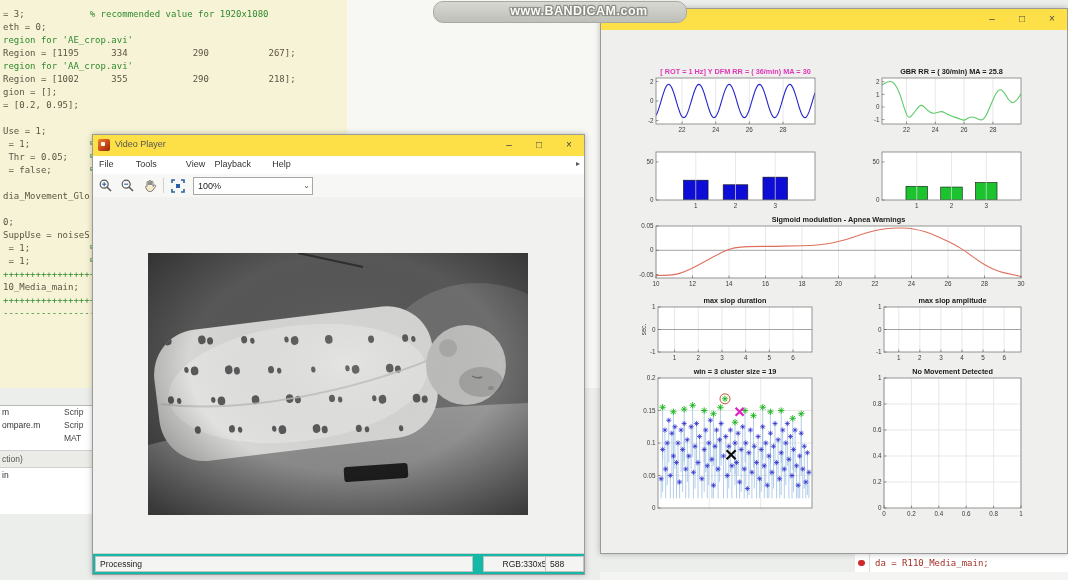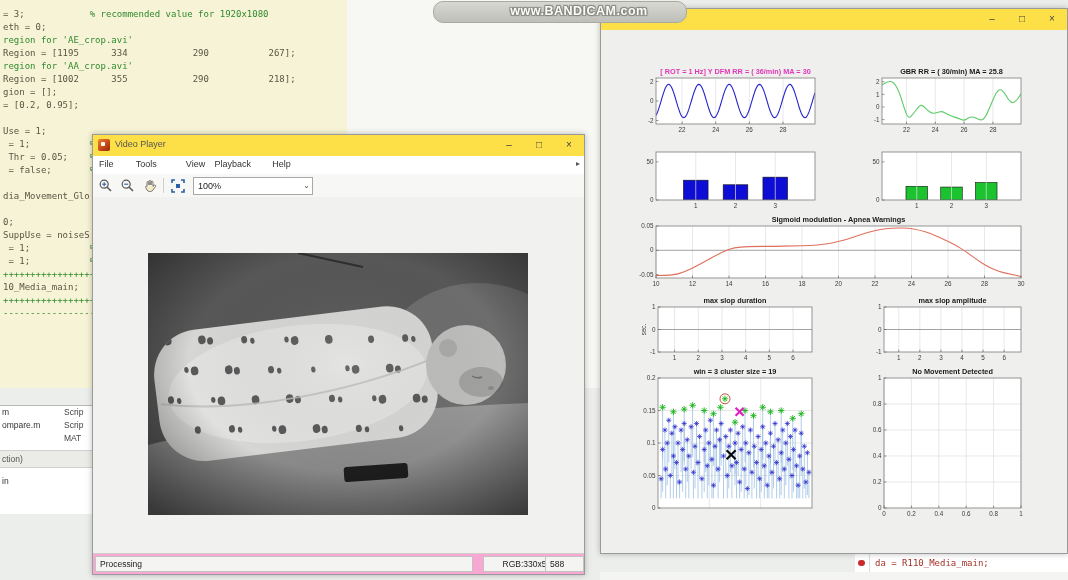--- a/index.html
+++ b/index.html
@@ -16,21 +16,21 @@
   .cm{color:#2f8a2f;}
 
   
   #file-panel{position:absolute;left:0;top:405px;width:92px;height:108px;background:#fff;
               border-top:1px solid #b8b8b8;overflow:hidden;font-size:8.5px;color:#333;}
   .frow{position:relative;height:13px;line-height:13px;}
   .frow .fname{position:absolute;left:2px;}
   .frow .ftype{position:absolute;left:64px;color:#444;}
   #fp-section{height:16px;line-height:16px;background:#ebebe8;border-top:1px solid #d0d0ce;
               border-bottom:1px solid #d0d0ce;padding-left:2px;color:#555;margin-top:5px;}
-  #fp-item{height:14px;line-height:14px;padding-left:2px;margin-top:6px;color:#333;}
+  #fp-item{height:14px;line-height:14px;padding-left:2px;margin-top:0;color:#333;}
 
   
   #debug-strip{position:absolute;left:855px;top:552px;width:213px;height:20px;background:#fff;
                border-top:1px solid #ccc;font-family:"DejaVu Sans Mono","Liberation Mono",monospace;
                font-size:9px;line-height:20px;color:#a33226;}
   #debug-strip .gutter{position:absolute;left:0;top:0;width:14px;height:100%;border-right:1px solid #ddd;}
   #debug-strip .bp{position:absolute;left:3px;top:7px;width:7px;height:6px;border-radius:3px;background:#cc2a2a;}
   #debug-strip .dtext{position:absolute;left:20px;top:0;}
   #below-strip{position:absolute;left:600px;top:572px;width:468px;height:8px;background:#f4f4f2;}
 
@@ -54,21 +54,21 @@
   #menu-overflow{position:absolute;right:4px;top:3px;font-size:8px;color:#555;}
   #toolbar{position:absolute;left:0;top:39px;right:0;height:23px;background:#f7f7f5;border-bottom:1px solid #d6d6d4;}
   .tbtn{position:absolute;top:3px;width:18px;height:17px;border:1px solid transparent;border-radius:2px;}
   .tsep{position:absolute;top:4px;width:1px;height:15px;background:#d0d0ce;}
   #zoom-dd{position:absolute;left:100px;top:3px;width:118px;height:16px;background:#fff;border:1px solid #a8a8a6;
            font-size:9px;line-height:16px;color:#222;}
   #zoom-dd .zval{position:absolute;left:4px;}
   #zoom-dd .chev{position:absolute;right:2px;top:0px;font-size:8px;color:#555;}
   #vp-content{position:absolute;left:0;top:62px;right:0;bottom:20px;background:#f1f1ef;}
   #baby-frame{position:absolute;left:55px;top:56px;width:380px;height:262px;}
-  #vp-status{position:absolute;left:0;bottom:0;right:0;height:20px;background:#f9a8d4;border-top:1px solid #cfcfcd;}
+  #vp-status{position:absolute;left:0;bottom:0;right:0;height:20px;background:#14b8a6;border-top:1px solid #cfcfcd;}
   .scell{position:absolute;top:2px;height:14px;line-height:14px;background:#f4f4f2;border:1px solid #c2c2c0;
          font-size:8.5px;color:#222;padding-left:4px;}
 
   
   #figure-win{left:600px;top:8px;width:466px;height:544px;z-index:10;}
   #figure-win .title{left:50px;}
   #figure-body{position:absolute;left:0;top:21px;right:0;bottom:0;background:#efefed;}
 
   
   #charts{position:absolute;left:0;top:0;z-index:11;pointer-events:none;}

